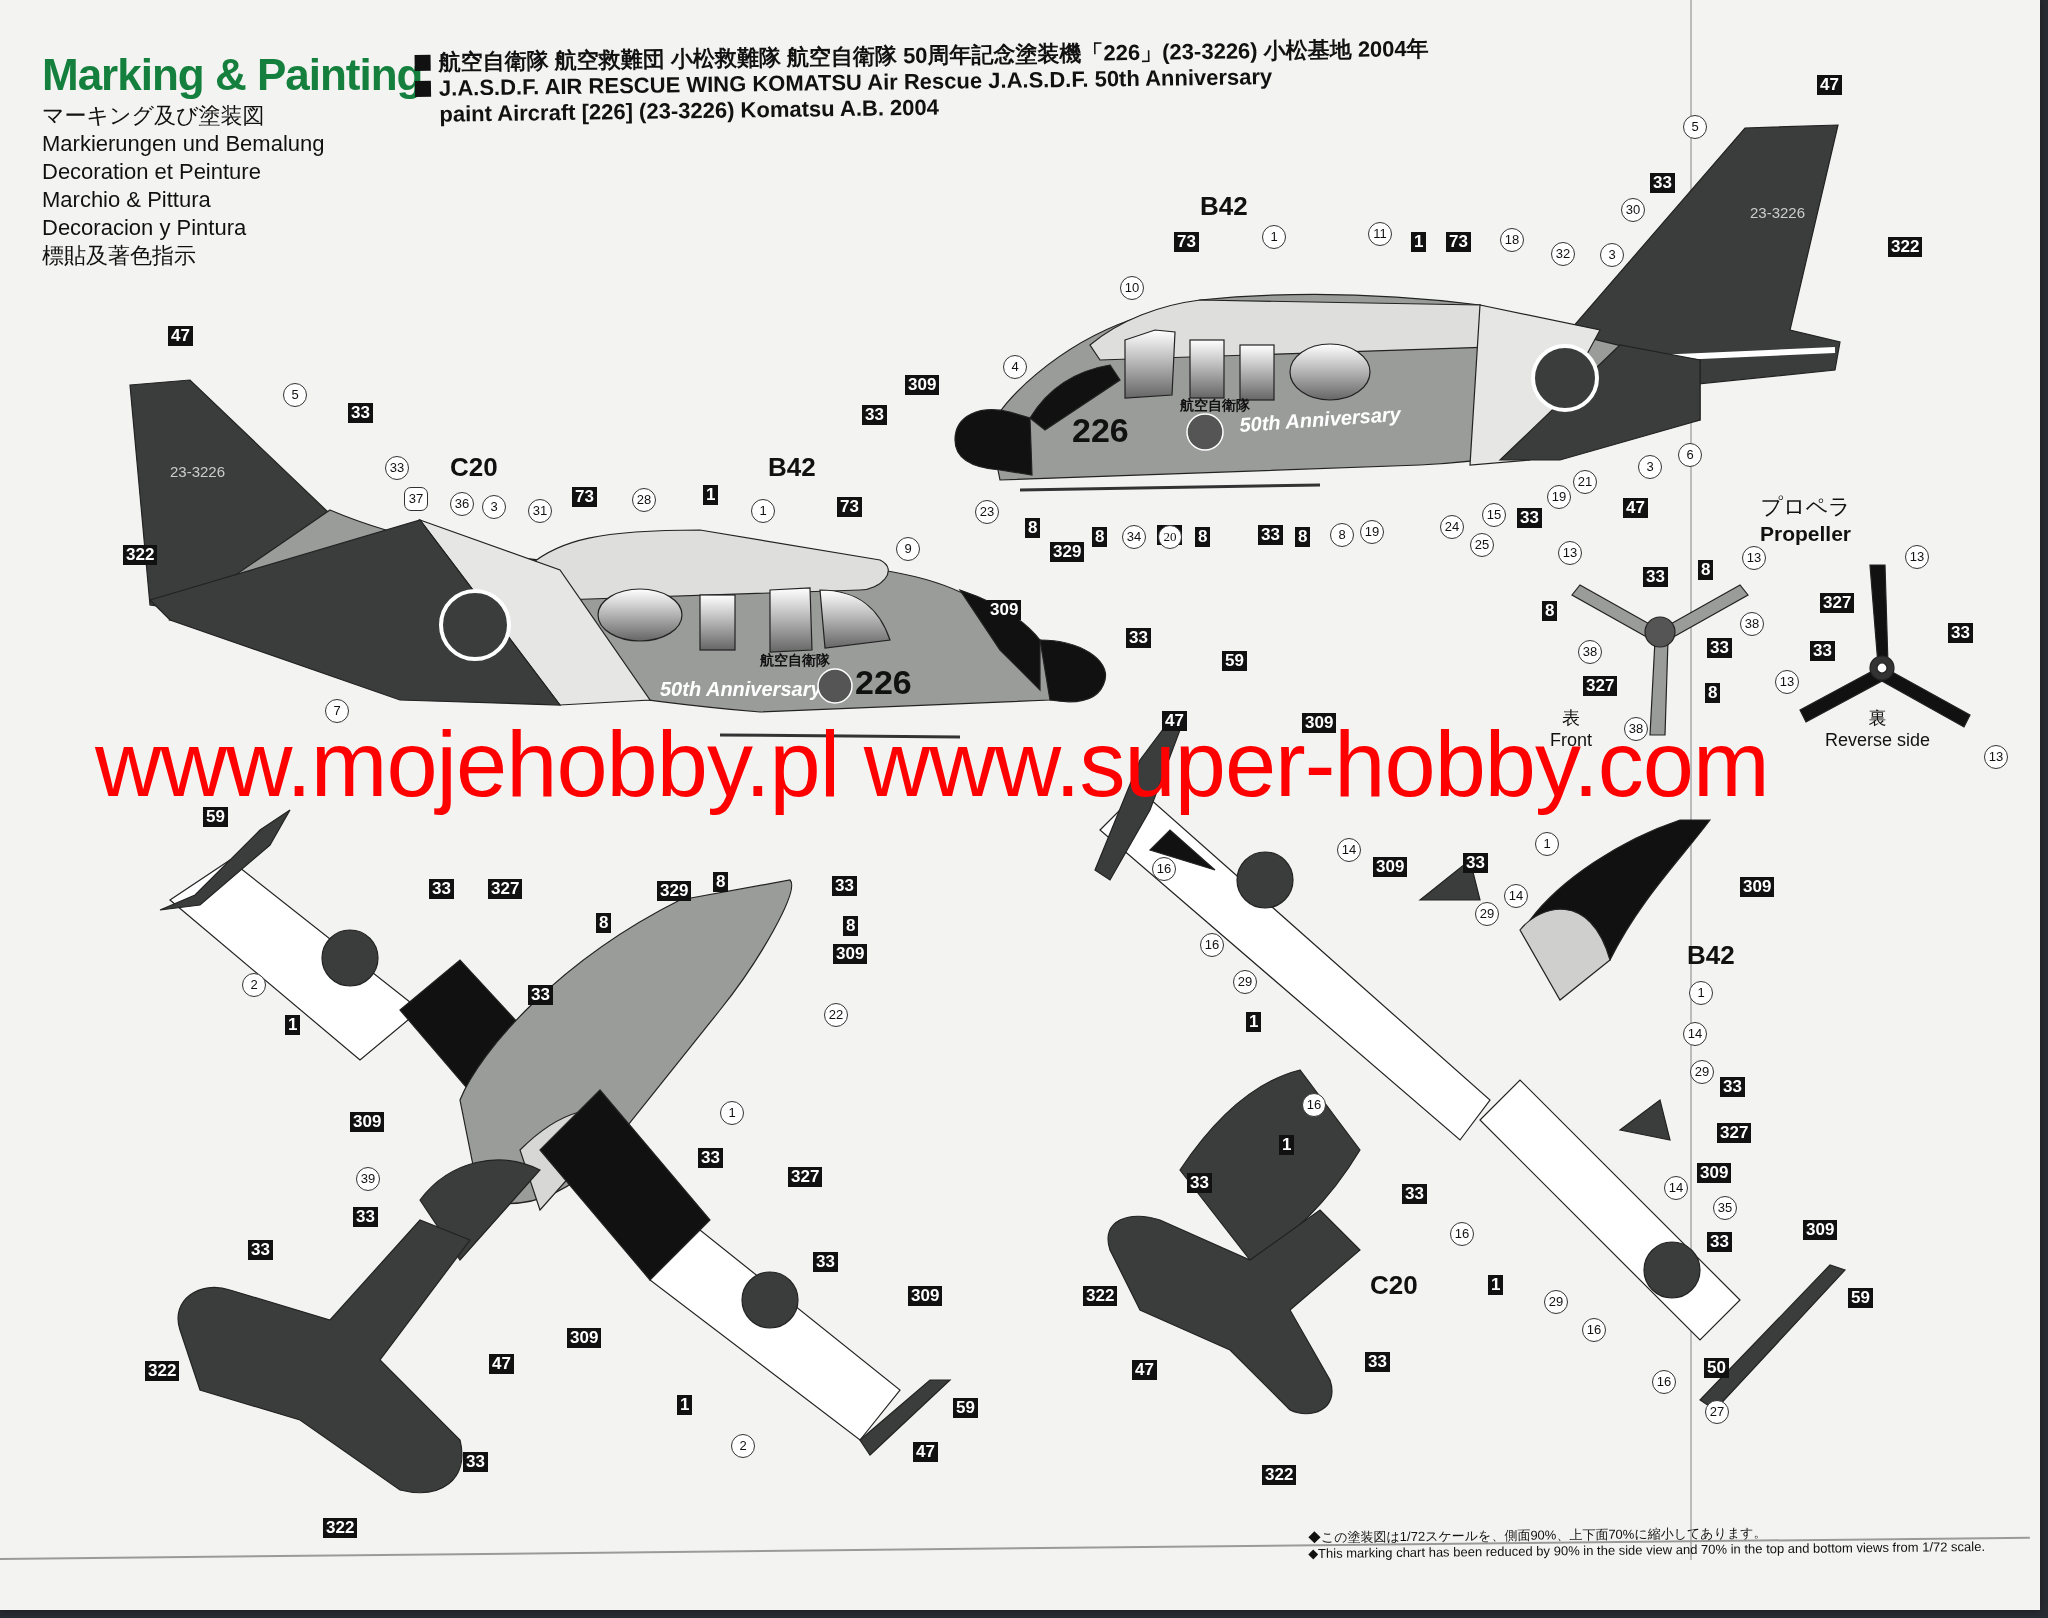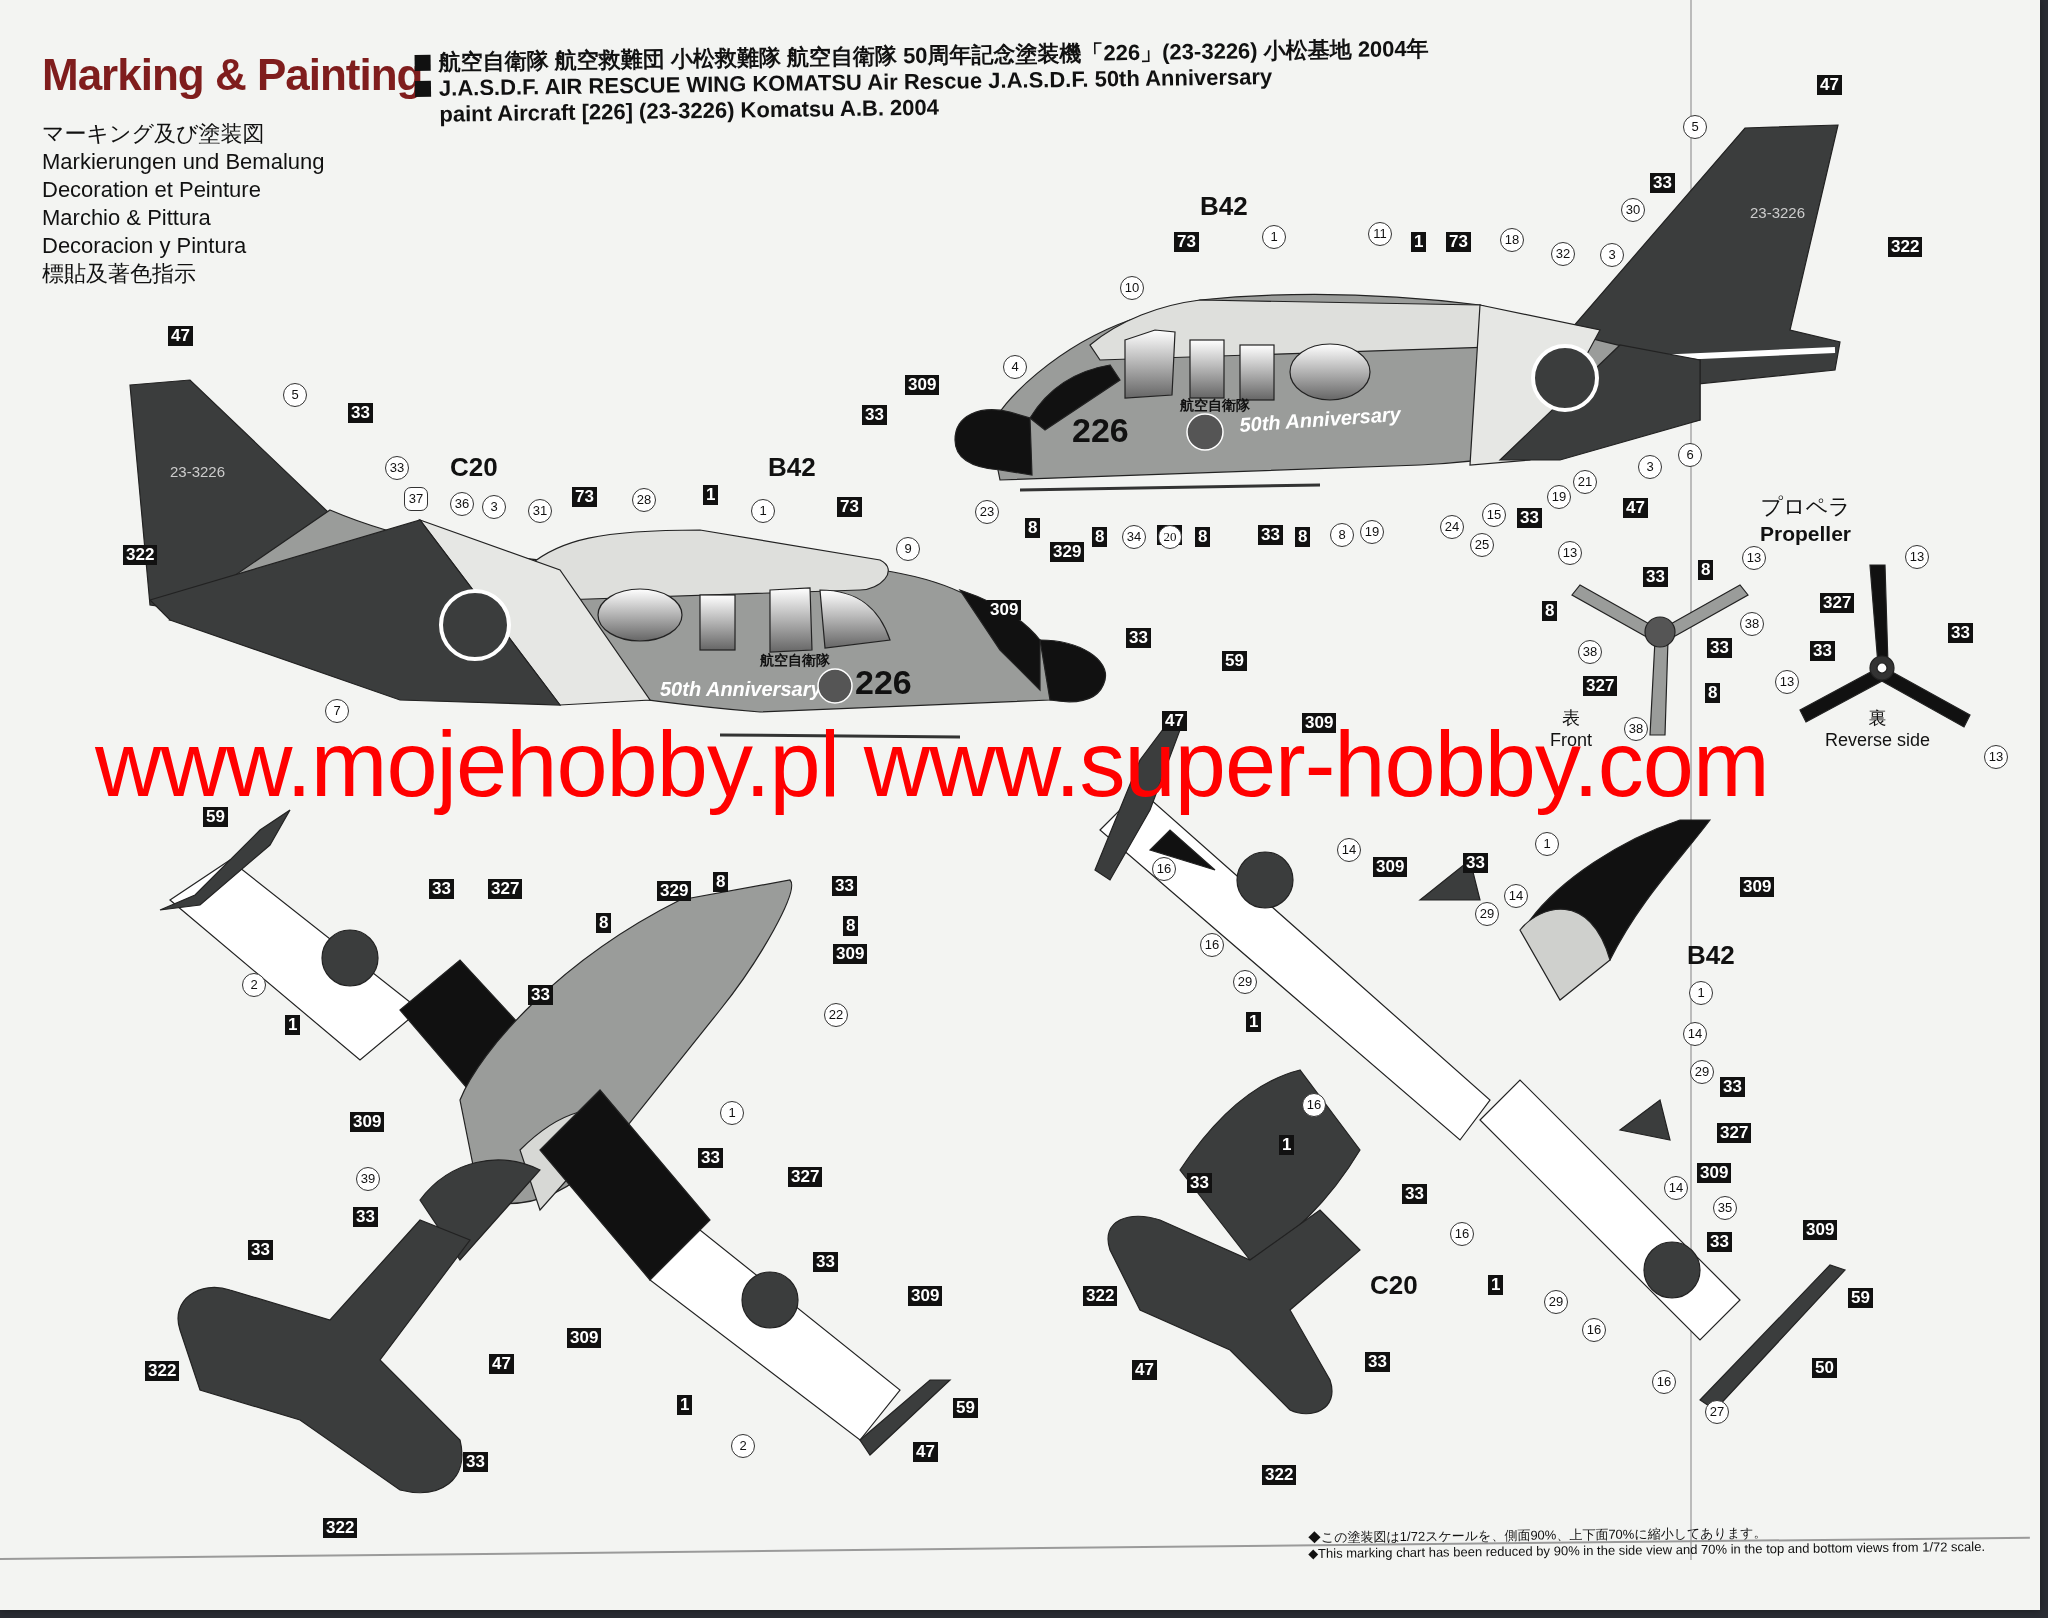--- a/index.html
+++ b/index.html
@@ -1,21 +1,21 @@
 <!DOCTYPE html>
 <html><head>
 <meta charset="utf-8">
 <style>
   html,body{margin:0;padding:0;}
   body{width:2048px;height:1618px;background:#2a2c33;position:relative;overflow:hidden;font-family:"Liberation Sans",sans-serif;}
   .sheet{position:absolute;left:0;top:0;width:2040px;height:1610px;background:#f3f4f2;box-shadow:0 0 8px rgba(0,0,0,.4);}
   .frame{position:absolute;left:1690px;top:0;width:2px;height:1560px;background:#bbb;}
   .frame-b{position:absolute;left:0;top:1558px;width:2030px;height:2px;background:#9a9a9a;transform:rotate(-0.6deg);transform-origin:left;}
   .title-block{position:absolute;left:42px;top:50px;}
-  .main-title{font-size:44px;font-weight:bold;letter-spacing:-1px;color:#7f1d1d;margin:0 0 20px 0;}
+  .main-title{font-size:44px;font-weight:bold;letter-spacing:-1px;color:#15803d;margin:0 0 2px 0;}
   .sub-line{font-size:22px;line-height:28px;color:#111;}
   .header-block{position:absolute;left:415px;top:50px;transform:rotate(-0.8deg);transform-origin:left;}
   .hdr-line{font-size:22px;font-weight:bold;color:#111;line-height:26px;display:flex;align-items:center;gap:8px;}
   .sq{width:16px;height:16px;background:#111;display:inline-block;}
   .hdr-indent{padding-left:24px;}
   .callout{position:absolute;font-family:"Liberation Sans Narrow","Liberation Sans",sans-serif;font-weight:bold;font-size:17px;line-height:18px;}
   .box{background:#111;color:#fff;padding:1px 3px;}
   .circ{width:22px;height:22px;border:1.5px solid #333;border-radius:50%;background:#fff;color:#111;font-size:13px;display:flex;align-items:center;justify-content:center;font-weight:normal;}
   .lbl{font-size:26px;font-weight:bold;color:#111;position:absolute;}
   .ac{position:absolute;}
@@ -283,21 +283,21 @@
       <div class="callout box" style="left: 1707px; top: 1232px;">33</div>
       <div class="callout box" style="left: 1803px; top: 1220px;">309</div>
       <div class="callout box" style="left: 1083px; top: 1286px;">322</div>
       <div class="callout lbl" style="left: 1370px; top: 1276px;">C20</div>
       <div class="callout box" style="left: 1488px; top: 1275px;">1</div>
       <div class="callout circ" style="left: 1544px; top: 1290px;">29</div>
       <div class="callout box" style="left: 1848px; top: 1288px;">59</div>
       <div class="callout circ" style="left: 1582px; top: 1318px;">16</div>
       <div class="callout box" style="left: 1132px; top: 1360px;">47</div>
       <div class="callout box" style="left: 1365px; top: 1352px;">33</div>
-      <div class="callout box" style="left: 1812px; top: 1358px;">50</div>
+      <div class="callout box" style="left: 1704px; top: 1358px;">50</div>
       <div class="callout circ" style="left: 1652px; top: 1370px;">16</div>
       <div class="callout circ" style="left: 1705px; top: 1400px;">27</div>
       <div class="callout box" style="left: 1262px; top: 1465px;">322</div>
       <div class="callout circ" style="left: 1558px; top: 541px;">13</div>
       <div class="callout box" style="left: 1643px; top: 567px;">33</div>
       <div class="callout box" style="left: 1698px; top: 560px;">8</div>
       <div class="callout circ" style="left: 1742px; top: 546px;">13</div>
       <div class="callout box" style="left: 1542px; top: 601px;">8</div>
       <div class="callout circ" style="left: 1740px; top: 612px;">38</div>
       <div class="callout circ" style="left: 1578px; top: 640px;">38</div>

